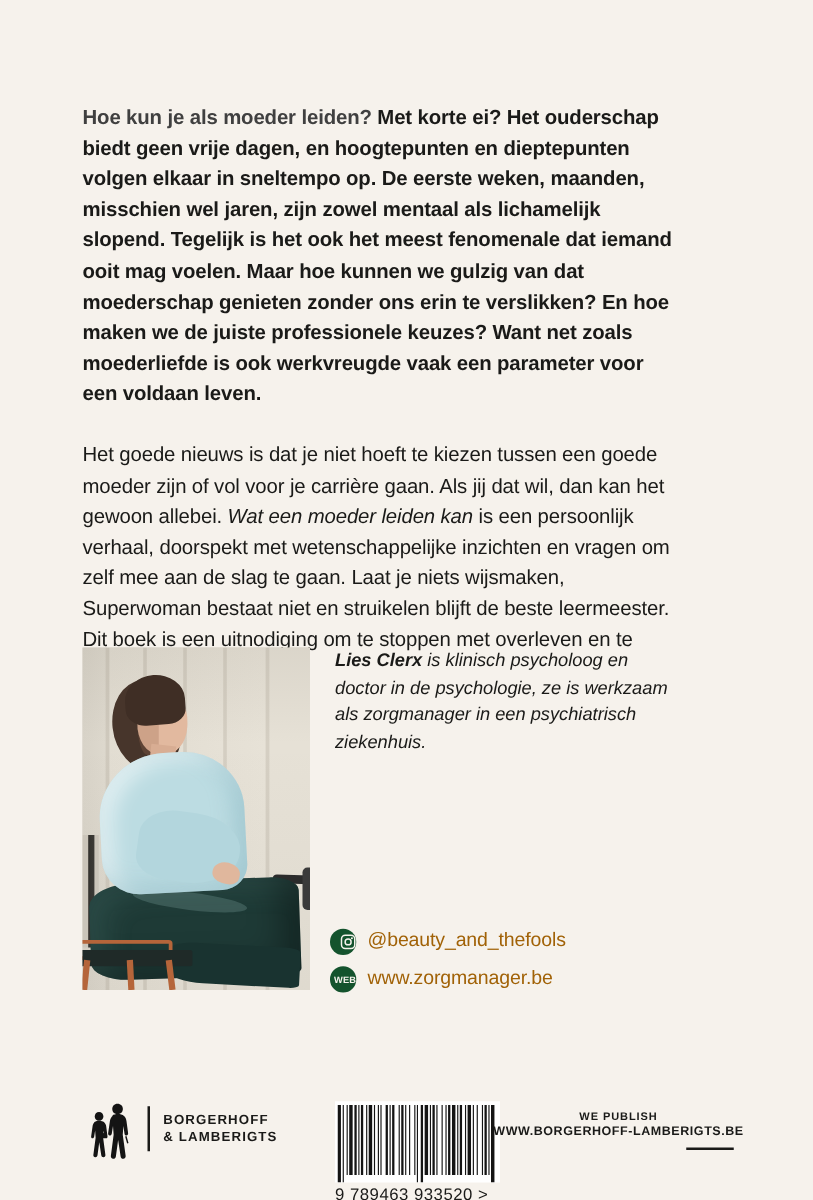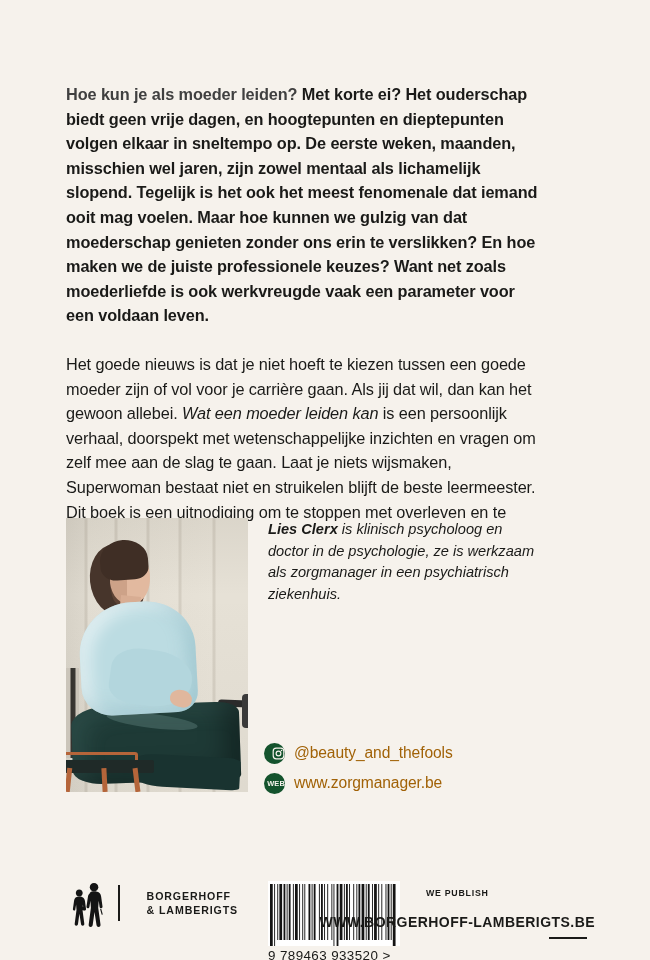--- a/index.html
+++ b/index.html
@@ -283,21 +283,20 @@
     height: 36px;
     background: #1A1A18;
     margin: 0 11px 0 4px;
   }
   .logo-text {
     font-size: 10.6px;
     font-weight: bold;
     letter-spacing: 0.9px;
     line-height: 14.5px;
     color: #1A1A18;
-    margin-left: 16px;
   }
 
   
   .barcode-block {
     position: absolute;
     left: 268px;
     top: 853px;
     width: 128px;
     margin-top: 28px;
   }
@@ -325,25 +324,25 @@
     top: 888px;
     text-align: center;
   }
   .wp-top {
     font-size: 8.8px;
     font-weight: bold;
     letter-spacing: 0.75px;
     color: #1A1A18;
   }
   .wp-url {
-    font-size: 14px;
+    font-size: 10px;
     font-weight: bold;
     letter-spacing: 0.45px;
     color: #1A1A18;
-    margin-top: 16px;
+    margin-top: 2px;
   }
   .wp-rule {
     width: 38px;
     height: 1.6px;
     background: #1A1A18;
     margin-top: 7px;
     margin-left: auto;
     margin-right: 8px;
   }
 </style>

